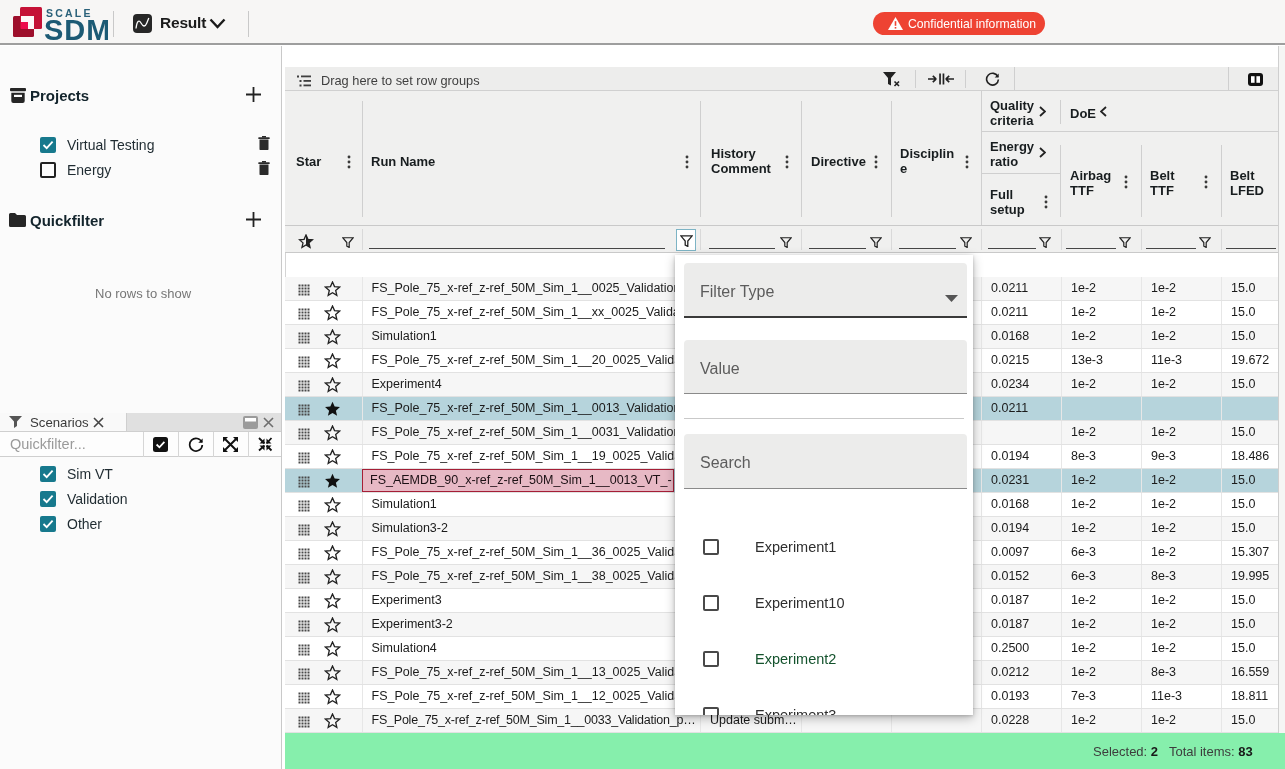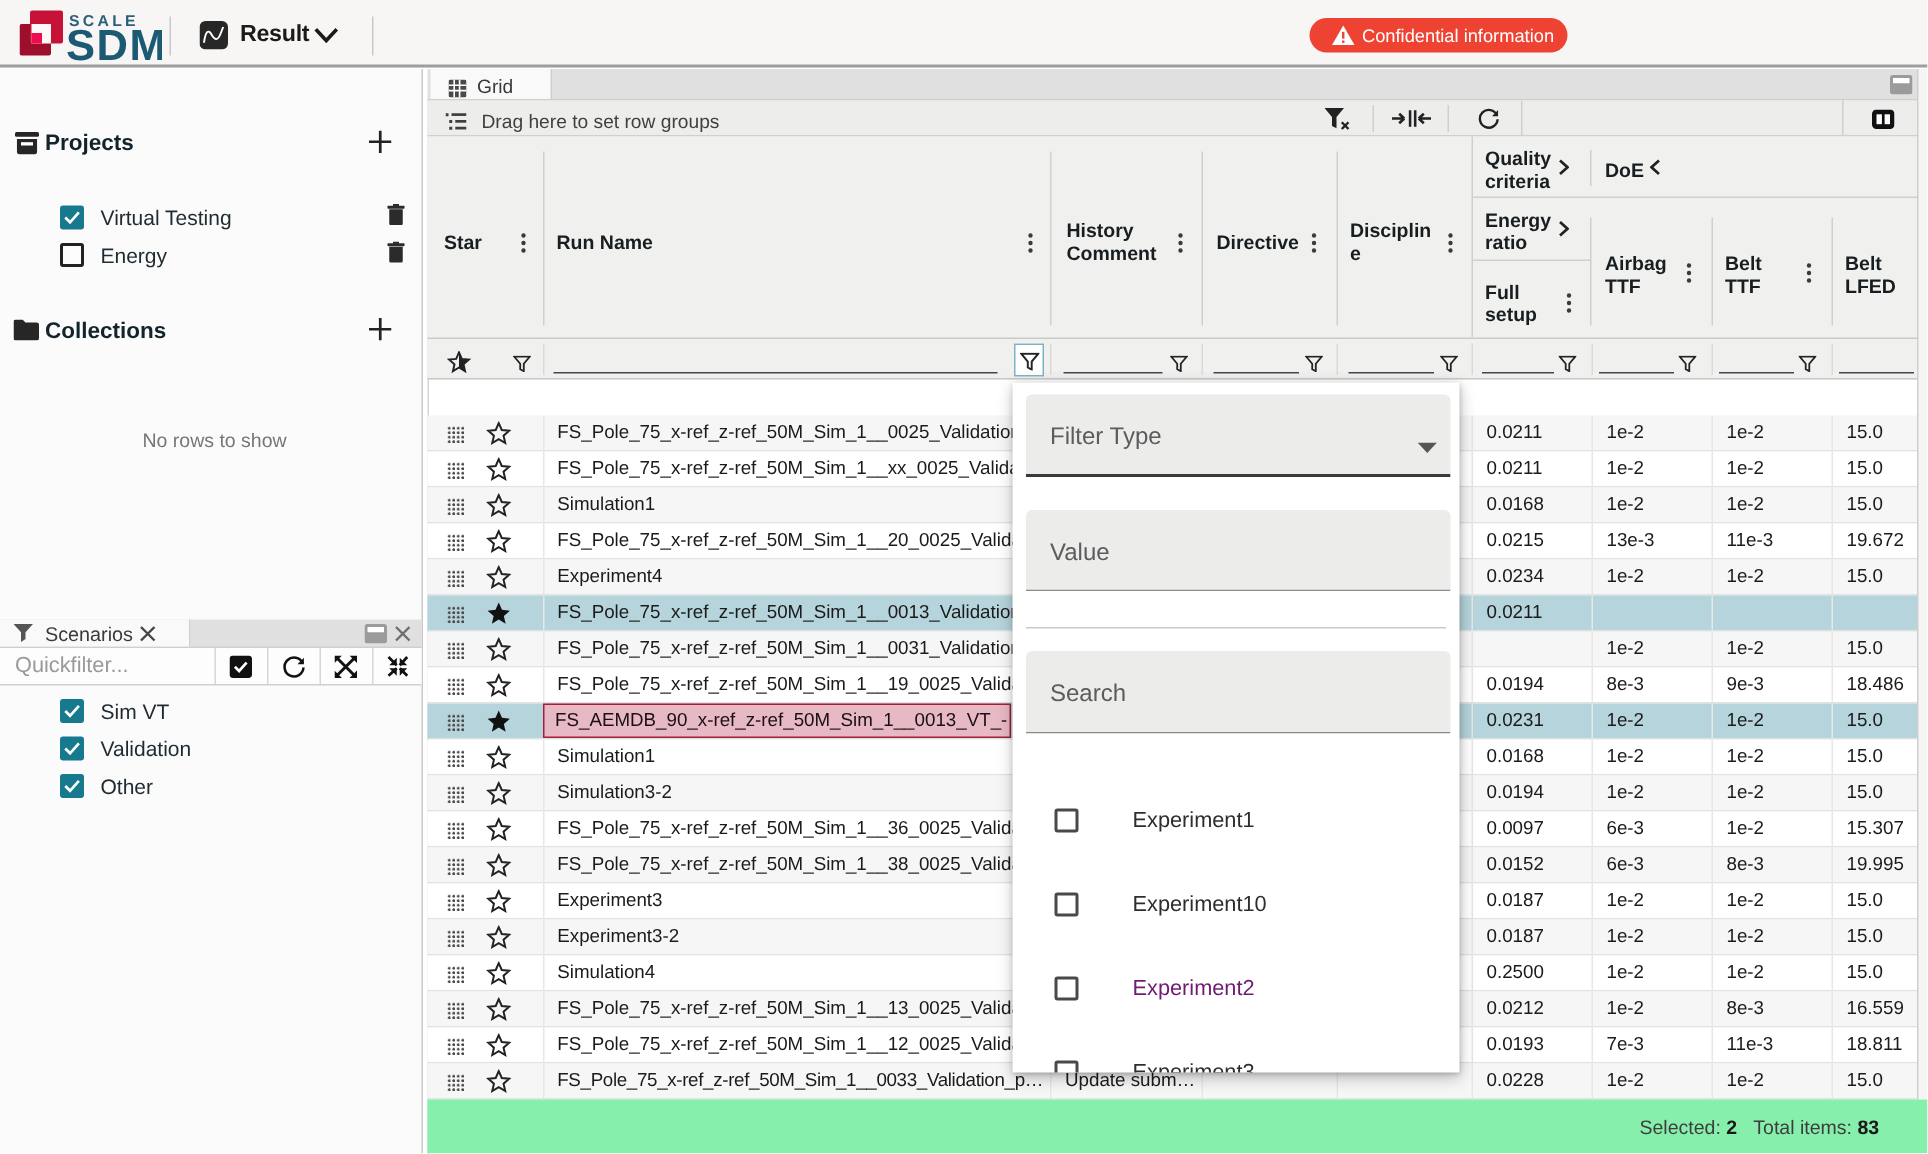--- a/index.html
+++ b/index.html
@@ -123,21 +123,21 @@
   <div class="chkrow" style="left:40px;top:115px"><span class="cb off"></span><span class="abs" style="left:27px;top:1px">Energy</span></div>
   <svg class="abs" style="left:258px;top:115px" width="12" height="14" viewBox="0 0 12 14">
     <path d="M1.5 3.5 h9 v9.3 q0 1.7 -1.7 1.7 h-5.6 q-1.7 0 -1.7 -1.7 z" fill="#2b2b2b"></path>
       <rect x="0.3" y="1.2" width="11.4" height="1.9" rx="0.5" fill="#2b2b2b"></rect>
       <rect x="4" y="0" width="4" height="1.6" fill="#2b2b2b"></rect>
   </svg>
 
   <svg class="abs" style="left:9px;top:167px" width="17" height="14" viewBox="0 0 17 14">
     <path d="M0 1.5 Q0 0 1.5 0 H6 L8 2 H15.5 Q17 2 17 3.5 V12.5 Q17 14 15.5 14 H1.5 Q0 14 0 12.5 Z" fill="#262626"></path>
   </svg>
-  <div class="secthead" style="left:30px;top:166px">Collections</div>
+  <div class="secthead" style="left:30px;top:166px">Quickfilter</div>
   <svg class="abs" style="left:246px;top:166px" width="15" height="15" viewBox="0 0 15 15">
     <path d="M7.5 0 V15 M0 7.5 H15" stroke="#222" stroke-width="1.8"></path>
   </svg>
   <div class="abs graytxt" style="left:95px;top:240px;font-size:13px;color:#767676">No rows to show</div>
 
   <div class="tabbar" style="top:367px;height:19px">
     <div class="tab" style="left:0;width:127px">
       <svg class="abs" style="left:9px;top:3px" width="13" height="12" viewBox="0 0 13 12">
         <path d="M0 0 H13 L8 5.5 V10 L5 12 V5.5 Z" fill="#555"></path>
       </svg>
@@ -190,33 +190,20 @@
   <div class="chkrow" style="left:40px;top:469px"><span class="cb on">
       <svg width="16" height="16" viewBox="0 0 16 16">
           <path d="M3.5 8 L6.7 11.2 L12.6 4.6" fill="none" stroke="#fff" stroke-width="1.8"></path>
         </svg>
     </span><span class="abs" style="left:27px;top:1px">Other</span></div>
 </div>
 
 <div id="gridpanel">
   <div class="abs" style="left:0;top:21px;width:1px;height:702px;background:#d4d4d4"></div>
   <div class="abs" style="left:993px;top:0;width:7px;height:687px;background:#f5f5f4;border-left:1px solid #cfcfcf"></div>
-  <div id="gtabbar">
-    <div class="tab" style="left:2px;width:81px">
-      <svg class="abs" style="left:12px;top:7px" width="12" height="12" viewBox="0 0 12 12">
-        <rect x="0" y="0" width="12" height="12" rx="1.5" fill="#4a4a4a"></rect>
-        <path d="M0 3.8 H12 M0 7.4 H12 M3.8 0 V12 M7.4 0 V12" stroke="#fff" stroke-width="1.1"></path>
-      </svg>
-      <span class="abs" style="left:31px;top:4px;font-size:12.8px;color:#3a3a3a">Grid</span>
-    </div>
-    <svg class="abs" style="left:975px;top:4px" width="15" height="13" viewBox="0 0 15 13">
-      <rect x="0" y="0" width="15" height="13" rx="2" fill="#9b9b9b"></rect>
-      <rect x="2" y="2" width="11" height="3.5" fill="#fff"></rect>
-    </svg>
-  </div>
   <div id="gtoolbar">
     <svg class="abs" style="left:12px;top:8px" width="14" height="12" viewBox="0 0 14 12">
       <rect x="0" y="0.5" width="2" height="2" fill="#3f3f3f"></rect>
         <rect x="4" y="0.5" width="10" height="1.8" fill="#3f3f3f"></rect>
       <rect x="2.5" y="5" width="2" height="2" fill="#3f3f3f"></rect>
         <rect x="6.5" y="5" width="7.5" height="1.8" fill="#3f3f3f"></rect>
       <rect x="2.5" y="9.5" width="2" height="2" fill="#3f3f3f"></rect>
         <rect x="6.5" y="9.5" width="7.5" height="1.8" fill="#3f3f3f"></rect>
     </svg>
     <span class="abs" style="left:36px;top:6px;font-size:12.8px;color:#3f3f3f">Drag here to set row groups</span>
@@ -651,16 +638,16 @@
   </div>
   <div class="abs" style="left:9px;top:163px;width:280px;height:1px;background:#c9c9c9"></div>
   <div class="mfield" style="top:179px;height:55px;border-bottom:1px solid #8a8a8a">
     <span class="lbl" style="top:20px">Search</span>
   </div>
   <div class="abs" style="left:28px;top:284px;width:16px;height:16px;border:2px solid #494949;border-radius:2px"></div>
   <div class="abs" style="left:80px;top:284px;font-size:14.5px;color:#2e2e2e">Experiment1</div>
   <div class="abs" style="left:28px;top:340px;width:16px;height:16px;border:2px solid #494949;border-radius:2px"></div>
   <div class="abs" style="left:80px;top:340px;font-size:14.5px;color:#2e2e2e">Experiment10</div>
   <div class="abs" style="left:28px;top:396px;width:16px;height:16px;border:2px solid #494949;border-radius:2px"></div>
-  <div class="abs" style="left:80px;top:396px;font-size:14.5px;color:#701a75">Experiment2</div>
+  <div class="abs" style="left:80px;top:396px;font-size:14.5px;color:#14532d">Experiment2</div>
   <div class="abs" style="left:28px;top:452px;width:16px;height:16px;border:2px solid #494949;border-radius:2px"></div>
   <div class="abs" style="left:80px;top:452px;font-size:14.5px;color:#2e2e2e">Experiment3</div>
 </div>
 
 </body></html>

